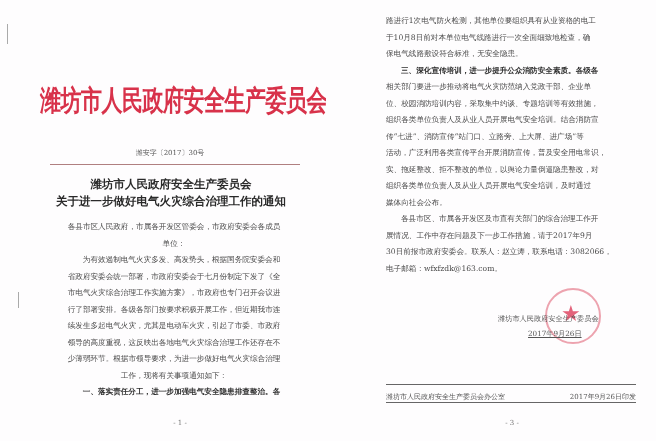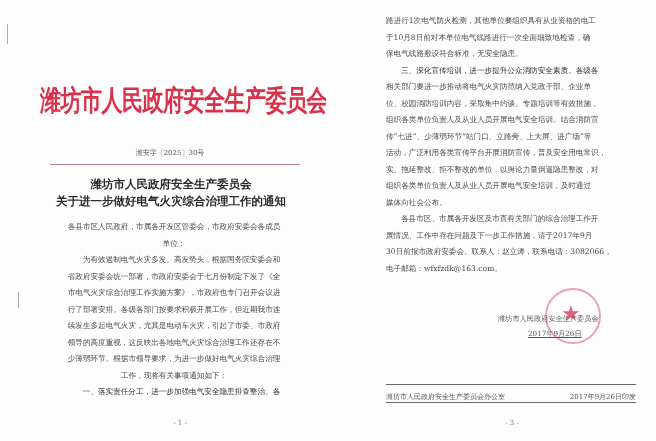--- a/index.html
+++ b/index.html
@@ -35,21 +35,21 @@
     text-align: center; font-weight: bold; font-size: 11.5px; line-height: 17px;
     color: #2a2a2a; white-space: nowrap;
   }
   .body-text {
     position: absolute; font-size: 7.6px; line-height: 16.5px; color: #4a4a4a;
   }
   .left-body { left: 50px; top: 219px; width: 248px; text-align: center; }
   .right-body { left: 386px; top: 6px; width: 248px; margin-top: 7px; }
   .line { white-space: nowrap; overflow: hidden; }
   .indent { padding-left: 15px; }
-  .bold { font-weight: normal; color: #2e2e2e; }
+  .bold { font-weight: bold; color: #2e2e2e; }
   .email { }
   .page-num {
     position: absolute; font-size: 7px; color: #777; text-align: center; width: 60px;
   }
   .margin-mark {
     position: absolute; width: 1px; background: #aaa;
   }
   .signature {
     position: absolute; left: 498px; top: 311px; width: 130px;
     font-size: 7.2px; color: #555; text-align: left; line-height: 15px;
@@ -68,21 +68,21 @@
     position: absolute; left: 386px; top: 392px; width: 250px;
     font-size: 7px; color: #555; display: flex; justify-content: space-between; gap: 30px;
   }
 </style>
 </head>
 <body>
 
 <div class="page page-left">
   <div class="margin-mark" style="left:7px; top:24px; height:20px;"></div>
   <div class="red-title">潍坊市人民政府安全生产委员会文件</div>
-  <div class="doc-number">潍安字〔2025〕30号</div>
+  <div class="doc-number">潍安字〔2017〕30号</div>
   <div class="red-rule"></div>
   <div class="notice-title">
     <div>潍坊市人民政府安全生产委员会</div>
     <div>关于进一步做好电气火灾综合治理工作的通知</div>
   </div>
   <div class="margin-mark" style="left:18px; top:292px; height:16px;"></div>
   <div class="body-text left-body">
     <div class="line">各县市区人民政府，市属各开发区管委会，市政府安委会各成员</div>
     <div class="line">单位：</div>
     <div class="line indent">为有效遏制电气火灾多发、高发势头，根据国务院安委会和</div>
@@ -100,21 +100,21 @@
 
 <div class="page page-right"></div>
 <div class="body-text right-body">
   <div class="line">路进行1次电气防火检测，其他单位要组织具有从业资格的电工</div>
   <div class="line">于10月8日前对本单位电气线路进行一次全面细致地检查，确</div>
   <div class="line">保电气线路敷设符合标准，无安全隐患。</div>
   <div class="line indent bold">三、深化宣传培训，进一步提升公众消防安全素质。各级各</div>
   <div class="line">相关部门要进一步推动将电气火灾防范纳入党政干部、企业单</div>
   <div class="line">位、校园消防培训内容，采取集中约谈、专题培训等有效措施，</div>
   <div class="line">组织各类单位负责人及从业人员开展电气安全培训。结合消防宣</div>
-  <div class="line">传“七进”、少薄弱环节“站门口、立路旁、上大屏、进广场”等</div>
+  <div class="line">传“七进”、消防宣传“站门口、立路旁、上大屏、进广场”等</div>
   <div class="line">活动，广泛利用各类宣传平台开展消防宣传，普及安全用电常识，</div>
   <div class="line">实、拖延整改、拒不整改的单位，以舆论力量倒逼隐患整改，对</div>
   <div class="line">组织各类单位负责人及从业人员开展电气安全培训，及时通过</div>
   <div class="line">媒体向社会公布。</div>
   <div class="line indent">各县市区、市属各开发区及市直有关部门的综合治理工作开</div>
   <div class="line">展情况、工作中存在问题及下一步工作措施，请于2017年9月</div>
   <div class="line">30日前报市政府安委会。联系人：赵立涛，联系电话：3082066，</div>
   <div class="line">
     <span>电子邮箱：</span><span class="email">wfxfzdk@163.com</span><span>。</span>
   </div>

